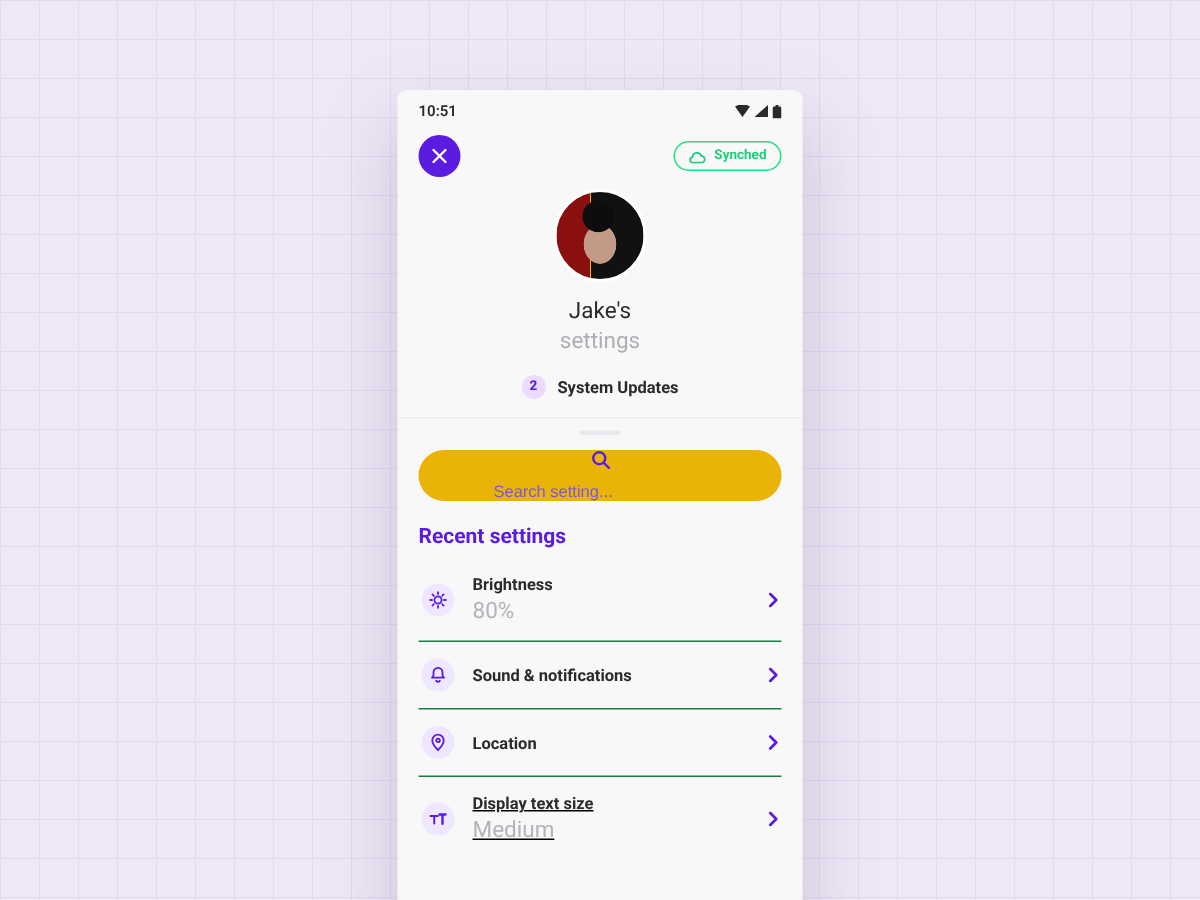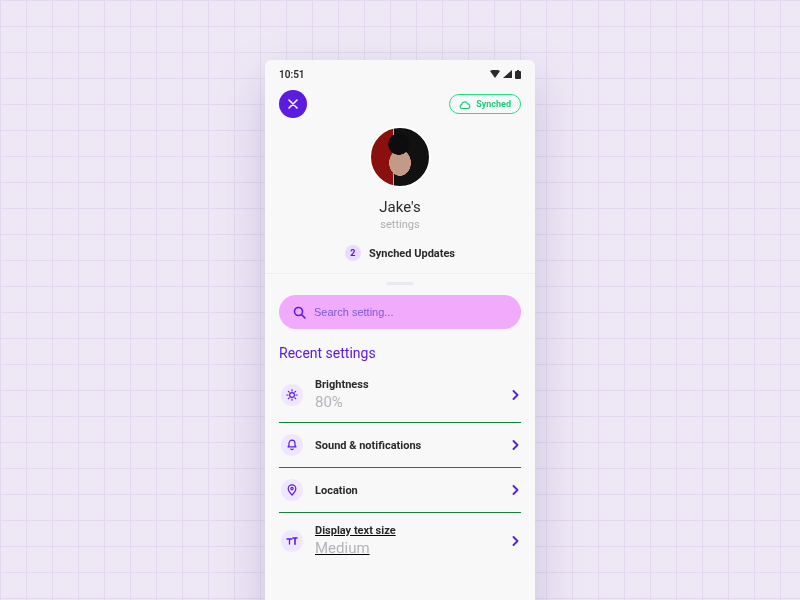--- a/index.html
+++ b/index.html
@@ -59,51 +59,52 @@
   .avatar {
     width: 62px; height: 62px; border-radius: 50%;
     margin: 0 auto; display: block;
     background:
       radial-gradient(circle at 48% 28%, #0d0d10 0 20%, transparent 21%),
       radial-gradient(ellipse at 50% 60%, #c29a86 0 26%, transparent 27%),
       linear-gradient(90deg, #8a1010 0 38%, #e8b800 38% 40%, #111 40% 100%);
     border: 2px solid #fff;
   }
   .profile-name { text-align:center; font-size: 15px; font-weight: 400; color: #2a2a2a; margin-top: 10px; }
-  .profile-sub  { text-align:center; font-size: 11px; color: #aeaeb4; margin-top: 2px; }
+  .profile-sub  { text-align:center; font-size: 15px; color: #aeaeb4; margin-top: 2px; }
   .updates {
     margin-top: 14px;
     display: flex; align-items: center; justify-content: center; gap: 8px;
     font-size: 11px; font-weight: 700; color: #2a2a2a;
     cursor: pointer;
   }
   .badge {
     width: 16px; height: 16px; border-radius: 50%;
     background: #eadbff; color: #5b1be0;
     font-size: 9px; font-weight: 800;
     display: flex; align-items: center; justify-content: center;
   }
   .grabber { width: 28px; height: 3px; border-radius: 3px; background: #e9e9ef; margin: 8px auto 0; }
   
   .content { padding: 10px 14px 0 14px; }
   .search {
-    background: #f0abfc;
+    background: #eab308;
     border-radius: 999px;
     height: 34px;
     display: flex; align-items: center; gap: 8px;
     padding: 0 14px;
     cursor: text;
+    flex-direction: column;
   }
   .search input {
     border: none; background: transparent; outline: none;
     font-size: 11px; color: #5b1be0; flex: 1;
   }
   .search input::placeholder { color: #7e57d6; }
   .section-title {
-    color: #5b1be0; font-weight: 400; font-size: 14px;
+    color: #5b1be0; font-weight: 700; font-size: 14px;
     margin: 16px 0 6px 0;
   }
   .row {
     display: flex; align-items: center; gap: 12px;
     padding: 11px 2px;
     border-bottom: 1px solid #15803d;
     cursor: pointer;
   }
   .row:last-child { border-bottom: none; text-decoration: underline; }
   .row-icon {
@@ -152,21 +153,21 @@
             <path d="M3.5 8.5 h5 a2.3 2.3 0 0 0 0-4.6 a3 3 0 0 0 -5.8 .8 a1.9 1.9 0 0 0 .8 3.8 z" fill="none" stroke="#1dcf7c" stroke-width="1.2"></path>
           </svg>
         <span>Synched</span>
       </div>
     </div>
     <div class="avatar"></div>
     <div class="profile-name">Jake's</div>
     <div class="profile-sub">settings</div>
     <div class="updates">
       <span class="badge">2</span>
-      <span>Synched Updates</span>
+      <span>System Updates</span>
     </div>
   </div>
 
   <div class="grabber"></div>
 
   <div class="content">
     <div class="search">
       <svg width="13" height="13" viewBox="0 0 13 13">
           <circle cx="5.5" cy="5.5" r="4" fill="none" stroke="#5b1be0" stroke-width="1.6"></circle>
           <line x1="8.6" y1="8.6" x2="12" y2="12" stroke="#5b1be0" stroke-width="1.6" stroke-linecap="round"></line>

